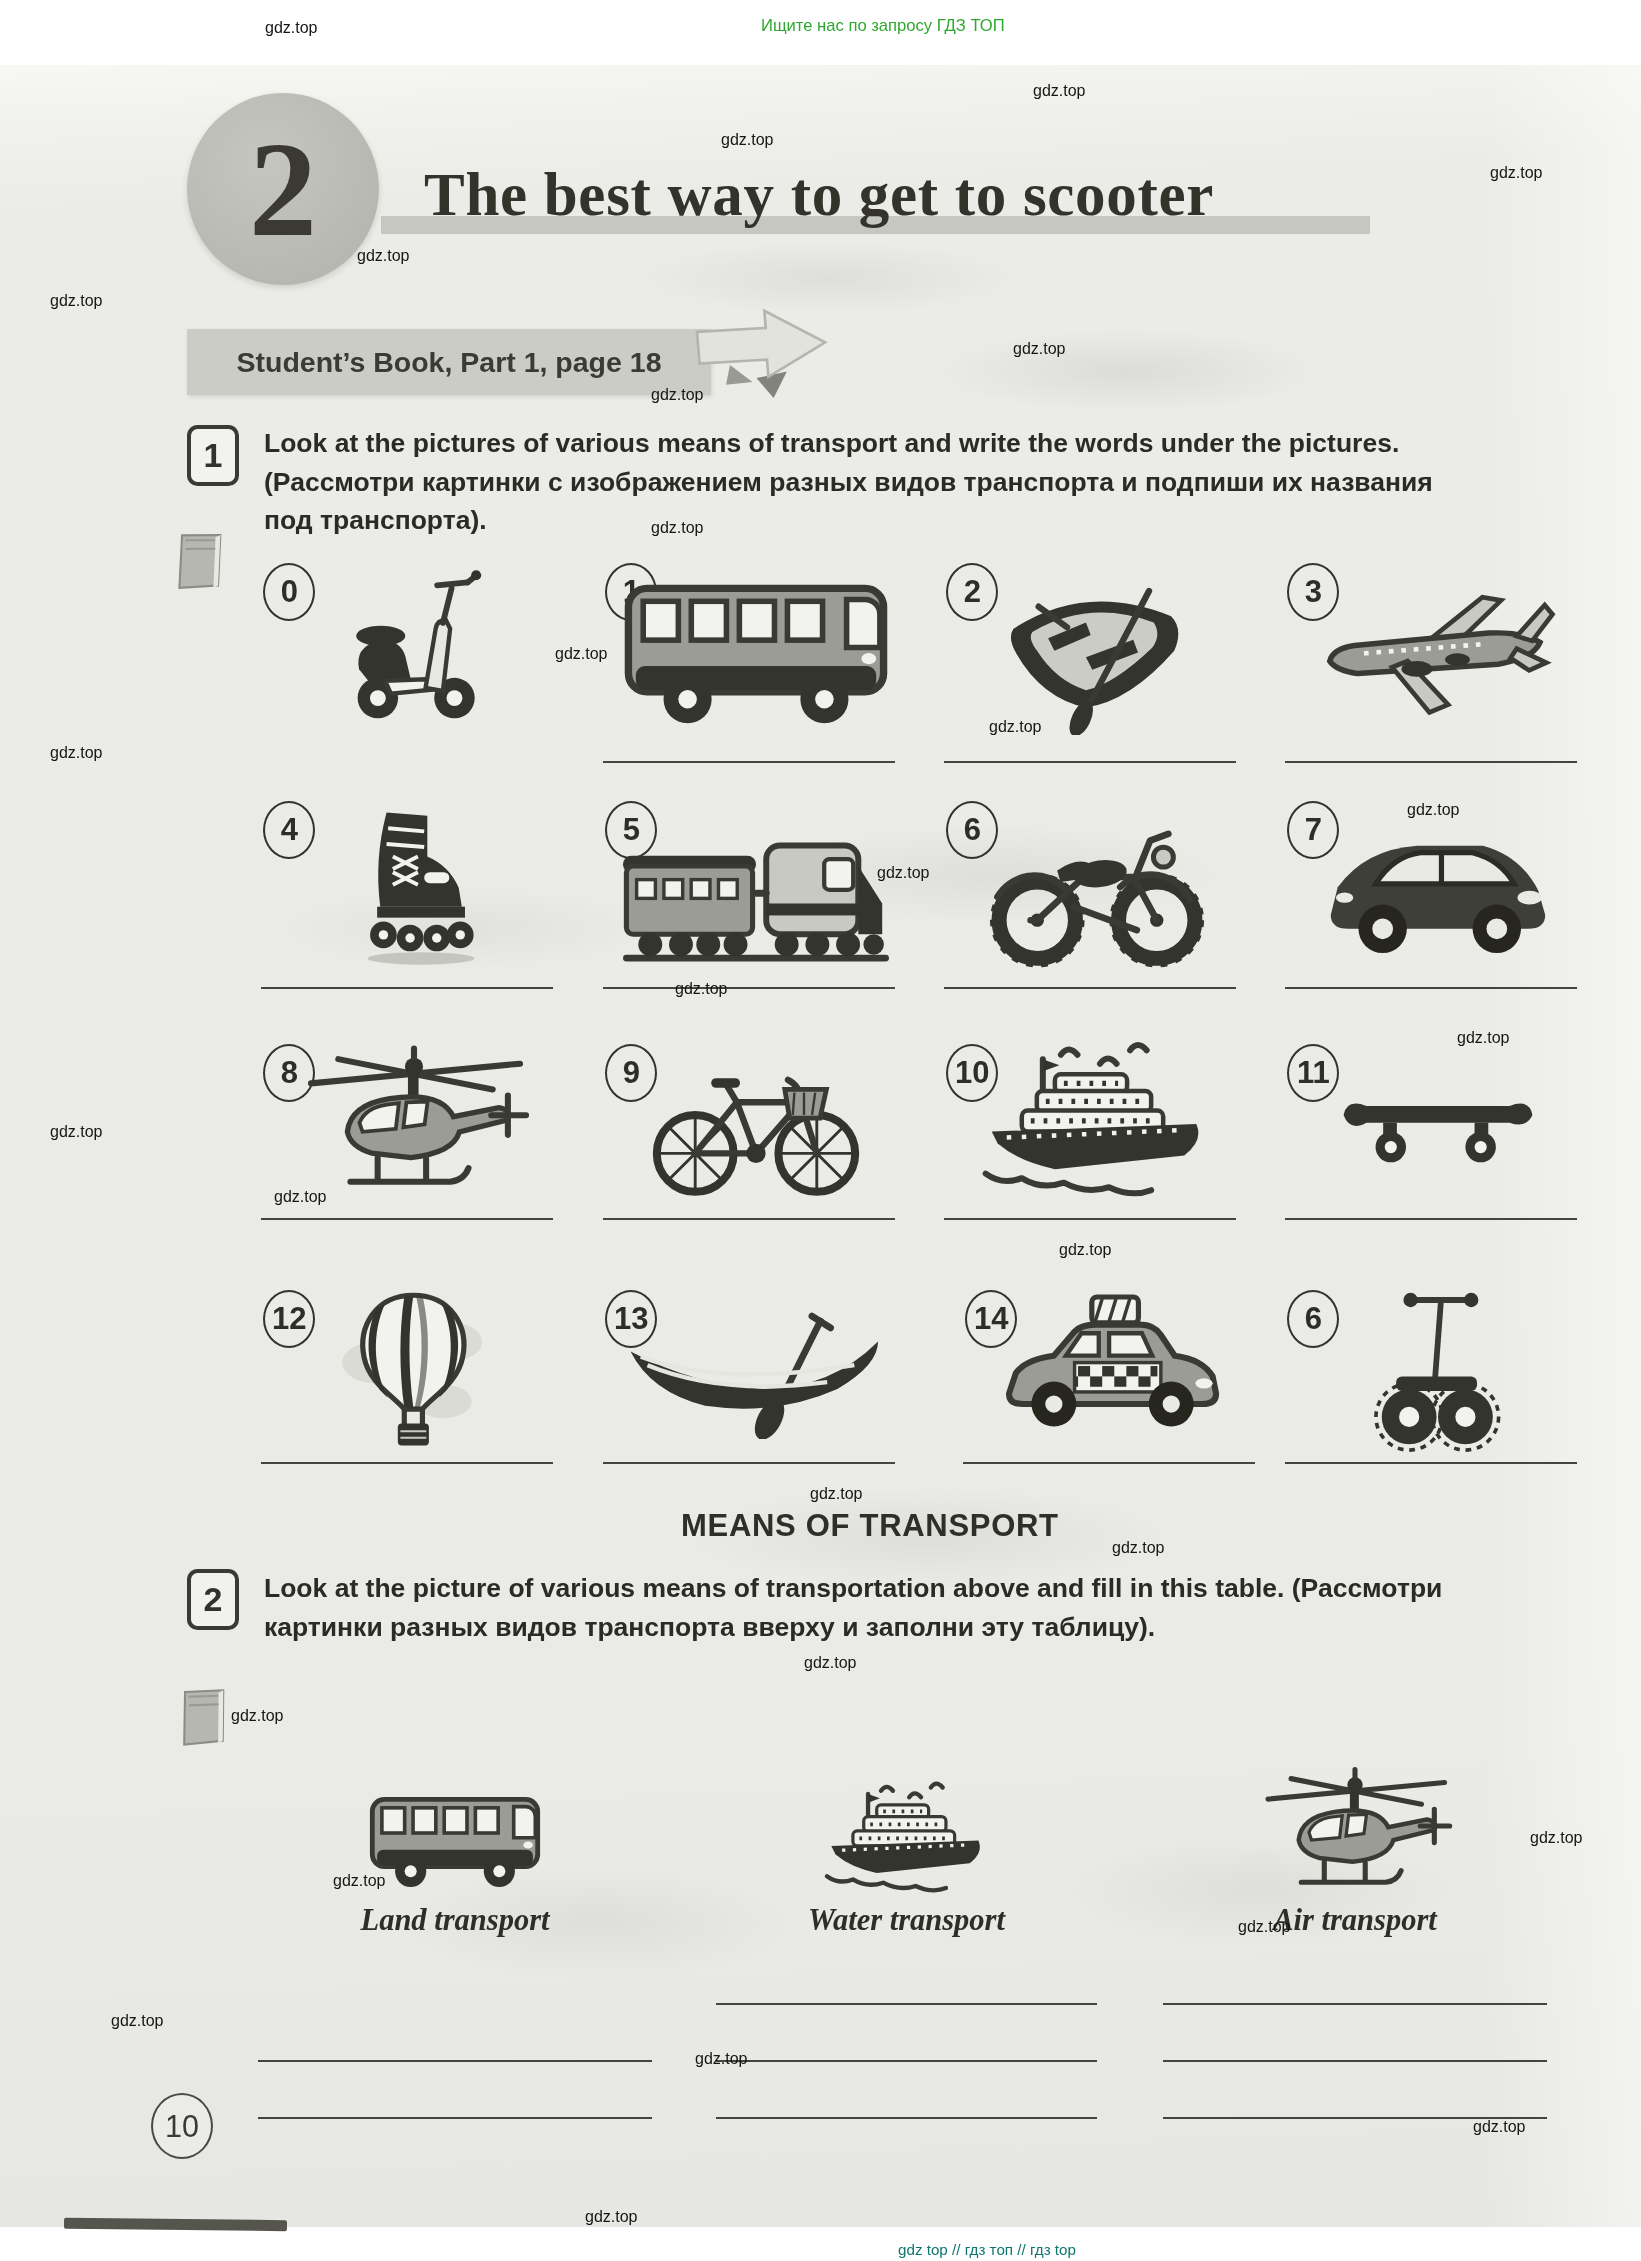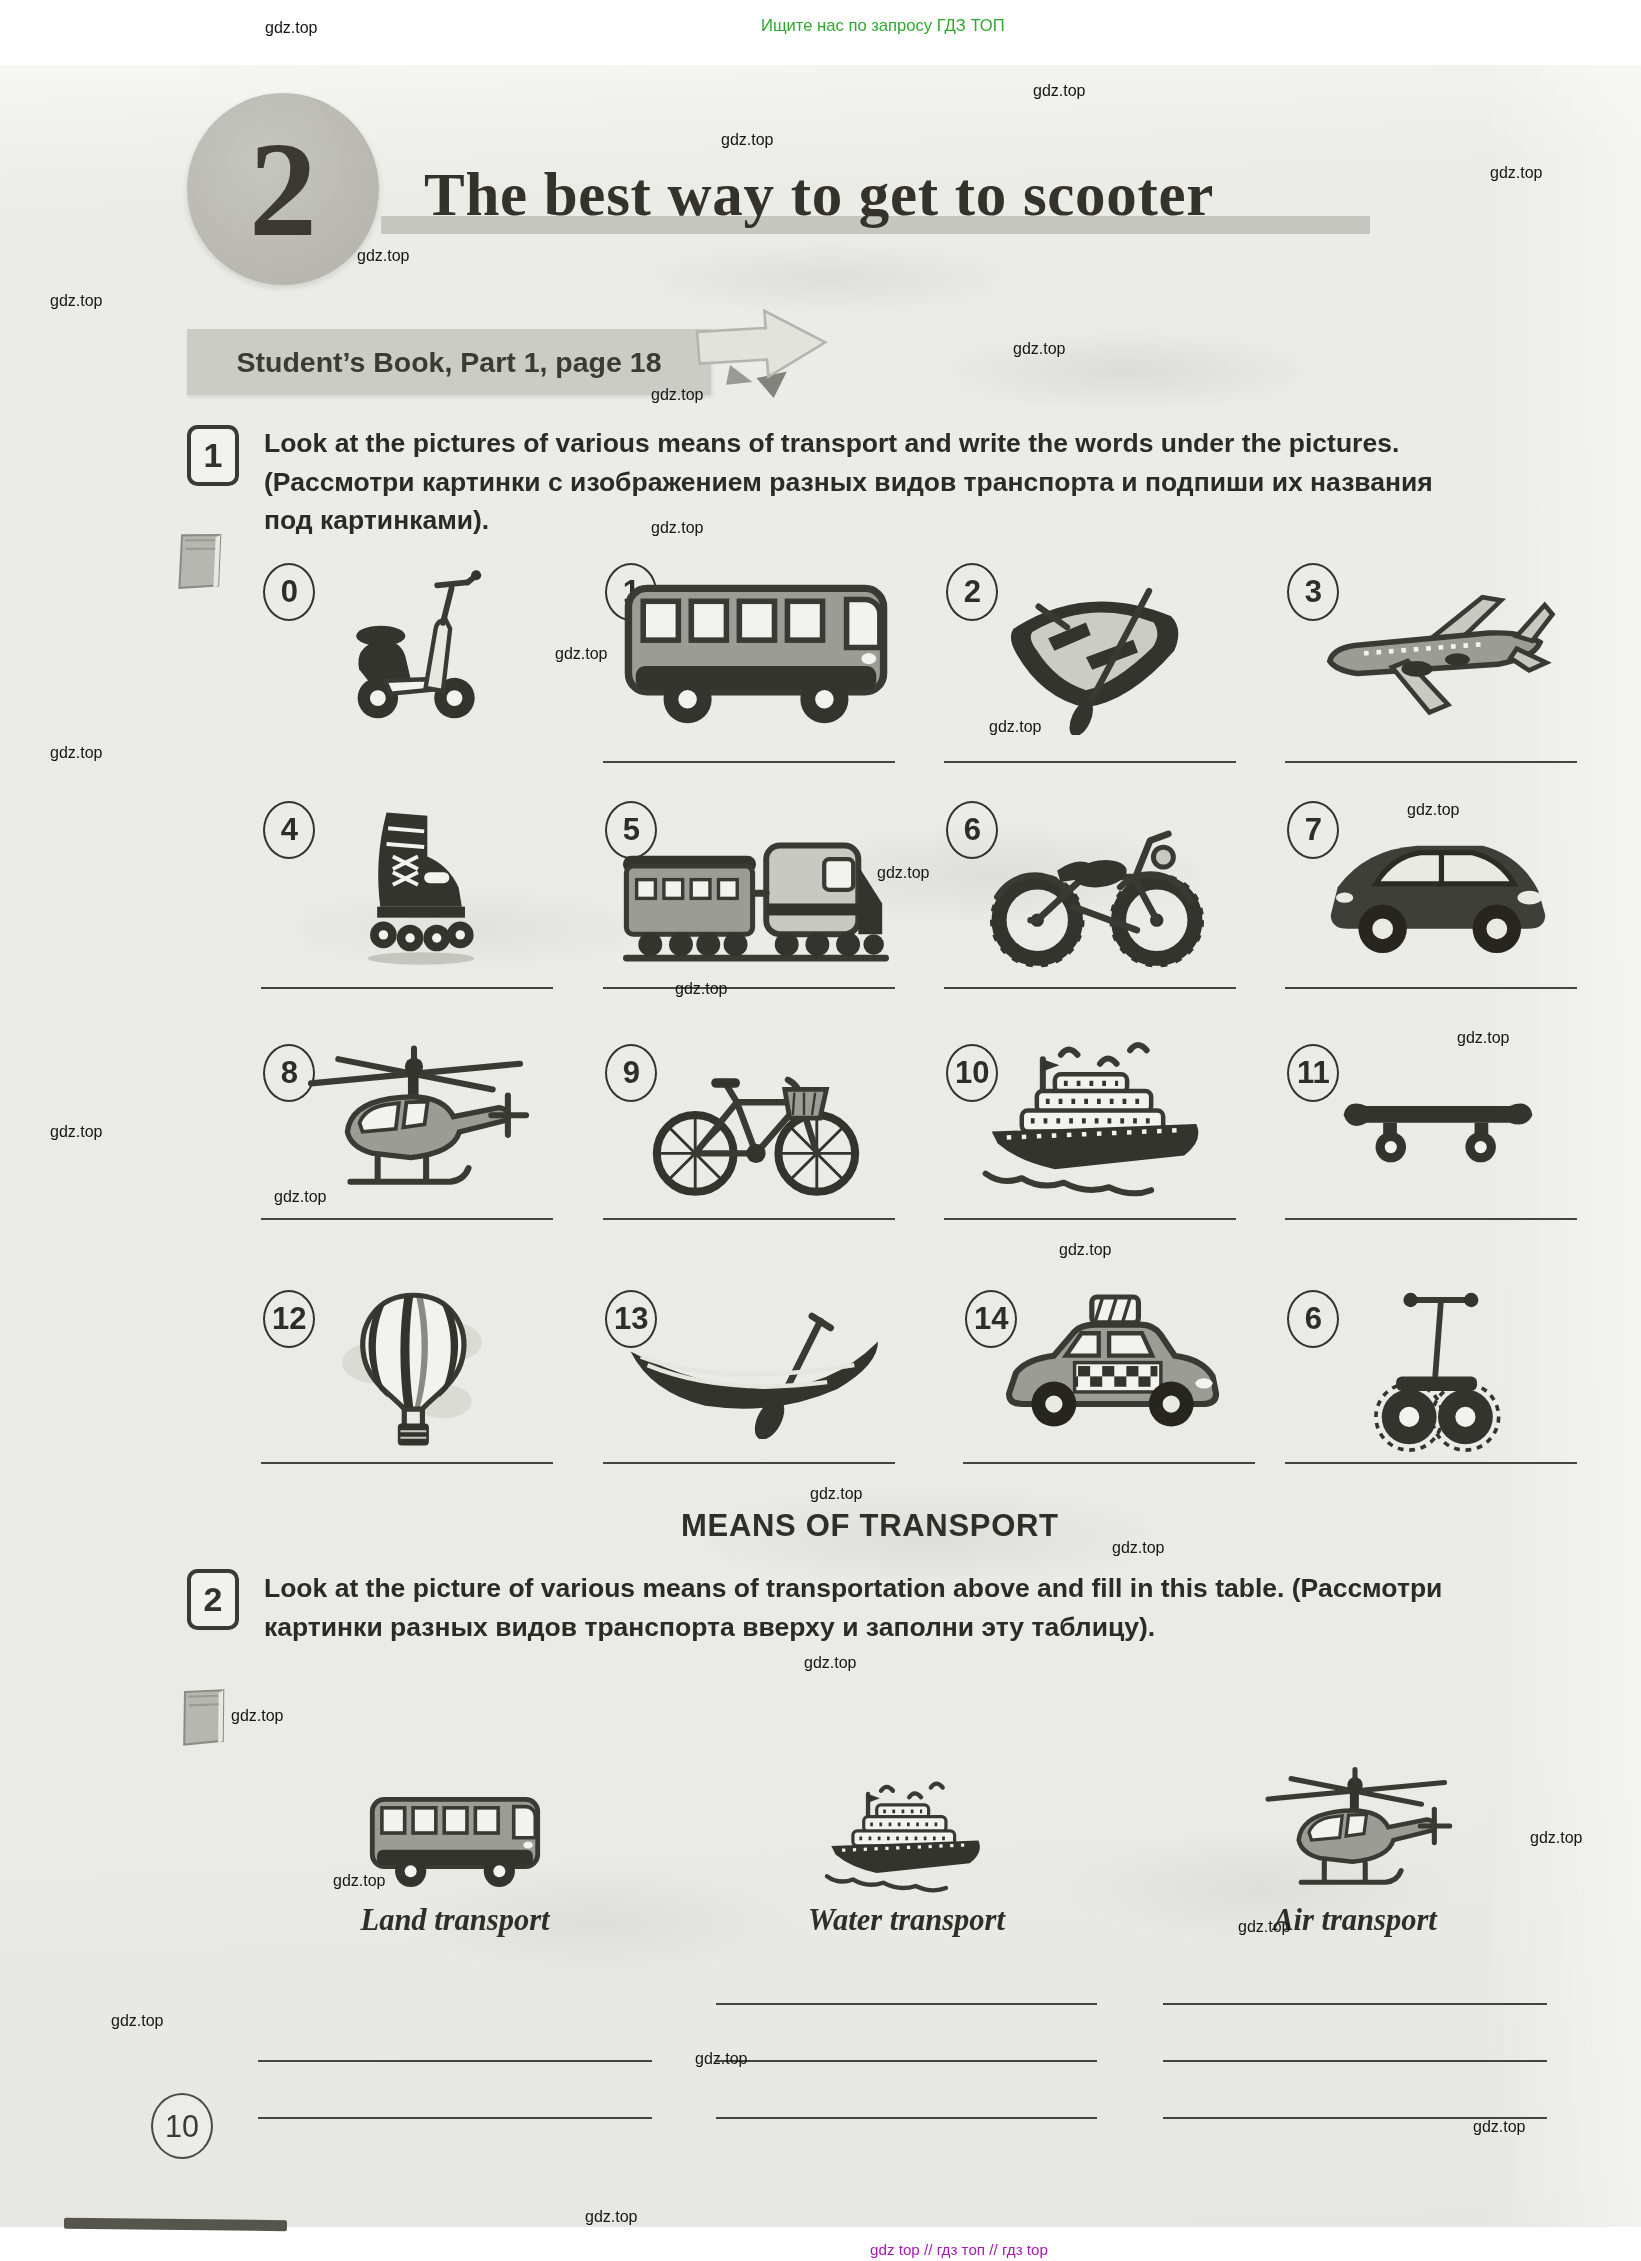--- a/index.html
+++ b/index.html
@@ -69,21 +69,21 @@
   .tline{position:absolute;left:0;right:0;height:53px;border-bottom:2.7px solid #45453f;}
   .thand{position:absolute;left:2.7px;bottom:1.3px;font-size:42px;letter-spacing:1.3px;white-space:nowrap;}
   
   .bookdeco{position:absolute;width:66px;height:73px;}
   .wm{position:absolute;font-size:16px;color:#161616;white-space:nowrap;}
   .pagenum{position:absolute;left:151px;top:2093px;width:58px;height:62px;border:2px solid #4a4a44;
     border-radius:50%;display:flex;align-items:center;justify-content:center;
     font-size:30.5px;color:#3a3a34;background:rgba(255,255,255,.2);}
   .bottom-smudge{position:absolute;left:64px;top:2219px;width:223px;height:10.6px;background:#55554e;
     transform:rotate(.6deg);border-radius:2px;}
-  .footer-links{position:absolute;left:870px;top:2241px;font-size:15.2px;color:#a21caf;cursor:pointer;white-space:nowrap;}
+  .footer-links{position:absolute;left:898px;top:2241px;font-size:15.2px;color:#0f766e;cursor:pointer;white-space:nowrap;}
   .icon-stroke{fill:none;stroke:#3a3a35;stroke-width:4;stroke-linecap:round;stroke-linejoin:round;}
 </style>
 </head>
 <body>
 
 <svg width="0" height="0" style="position:absolute" aria-hidden="true">
   <defs>
     <symbol id="sym-scooter" viewBox="0 0 100 110">
       <circle cx="25" cy="90" r="14" fill="#34342f"></circle>
         <circle cx="25" cy="90" r="5.5" fill="#f2f2ee"></circle>
@@ -345,21 +345,21 @@
   </div>
 <svg class="banner-arrow" viewBox="0 0 230 160" width="152" height="106">
     <use href="#sym-arrow"></use>
   </svg>
 
 <div class="exnum" style="left:187px;top:425px">
     <span>1</span>
   </div>
 <div class="instr" style="left:264px;top:428px">Look at the pictures of various means of transport and write the words under the pictures.</div>
 <div class="instr" style="left:264px;top:467px">(Рассмотри картинки с изображением разных видов транспорта и подпиши их названия</div>
-<div class="instr" style="left:264px;top:505px">под картинками).</div>
+<div class="instr" style="left:264px;top:505px">под транспорта).</div>
 <svg class="bookdeco" style="left:166px;top:529px;transform:rotate(12deg)" viewBox="0 0 100 110" width="66" height="73">
     <use href="#sym-book"></use>
   </svg>
 
 <div class="cell" style="left:258px;top:563px;height:200px">
   <div class="numcircle">
       <span>0</span>
     </div>
   <svg class="pic" style="width:179px;height:159px;top:5.3px" viewBox="0 0 270 240" width="179" height="159">
       <use href="#sym-scooter"></use>

